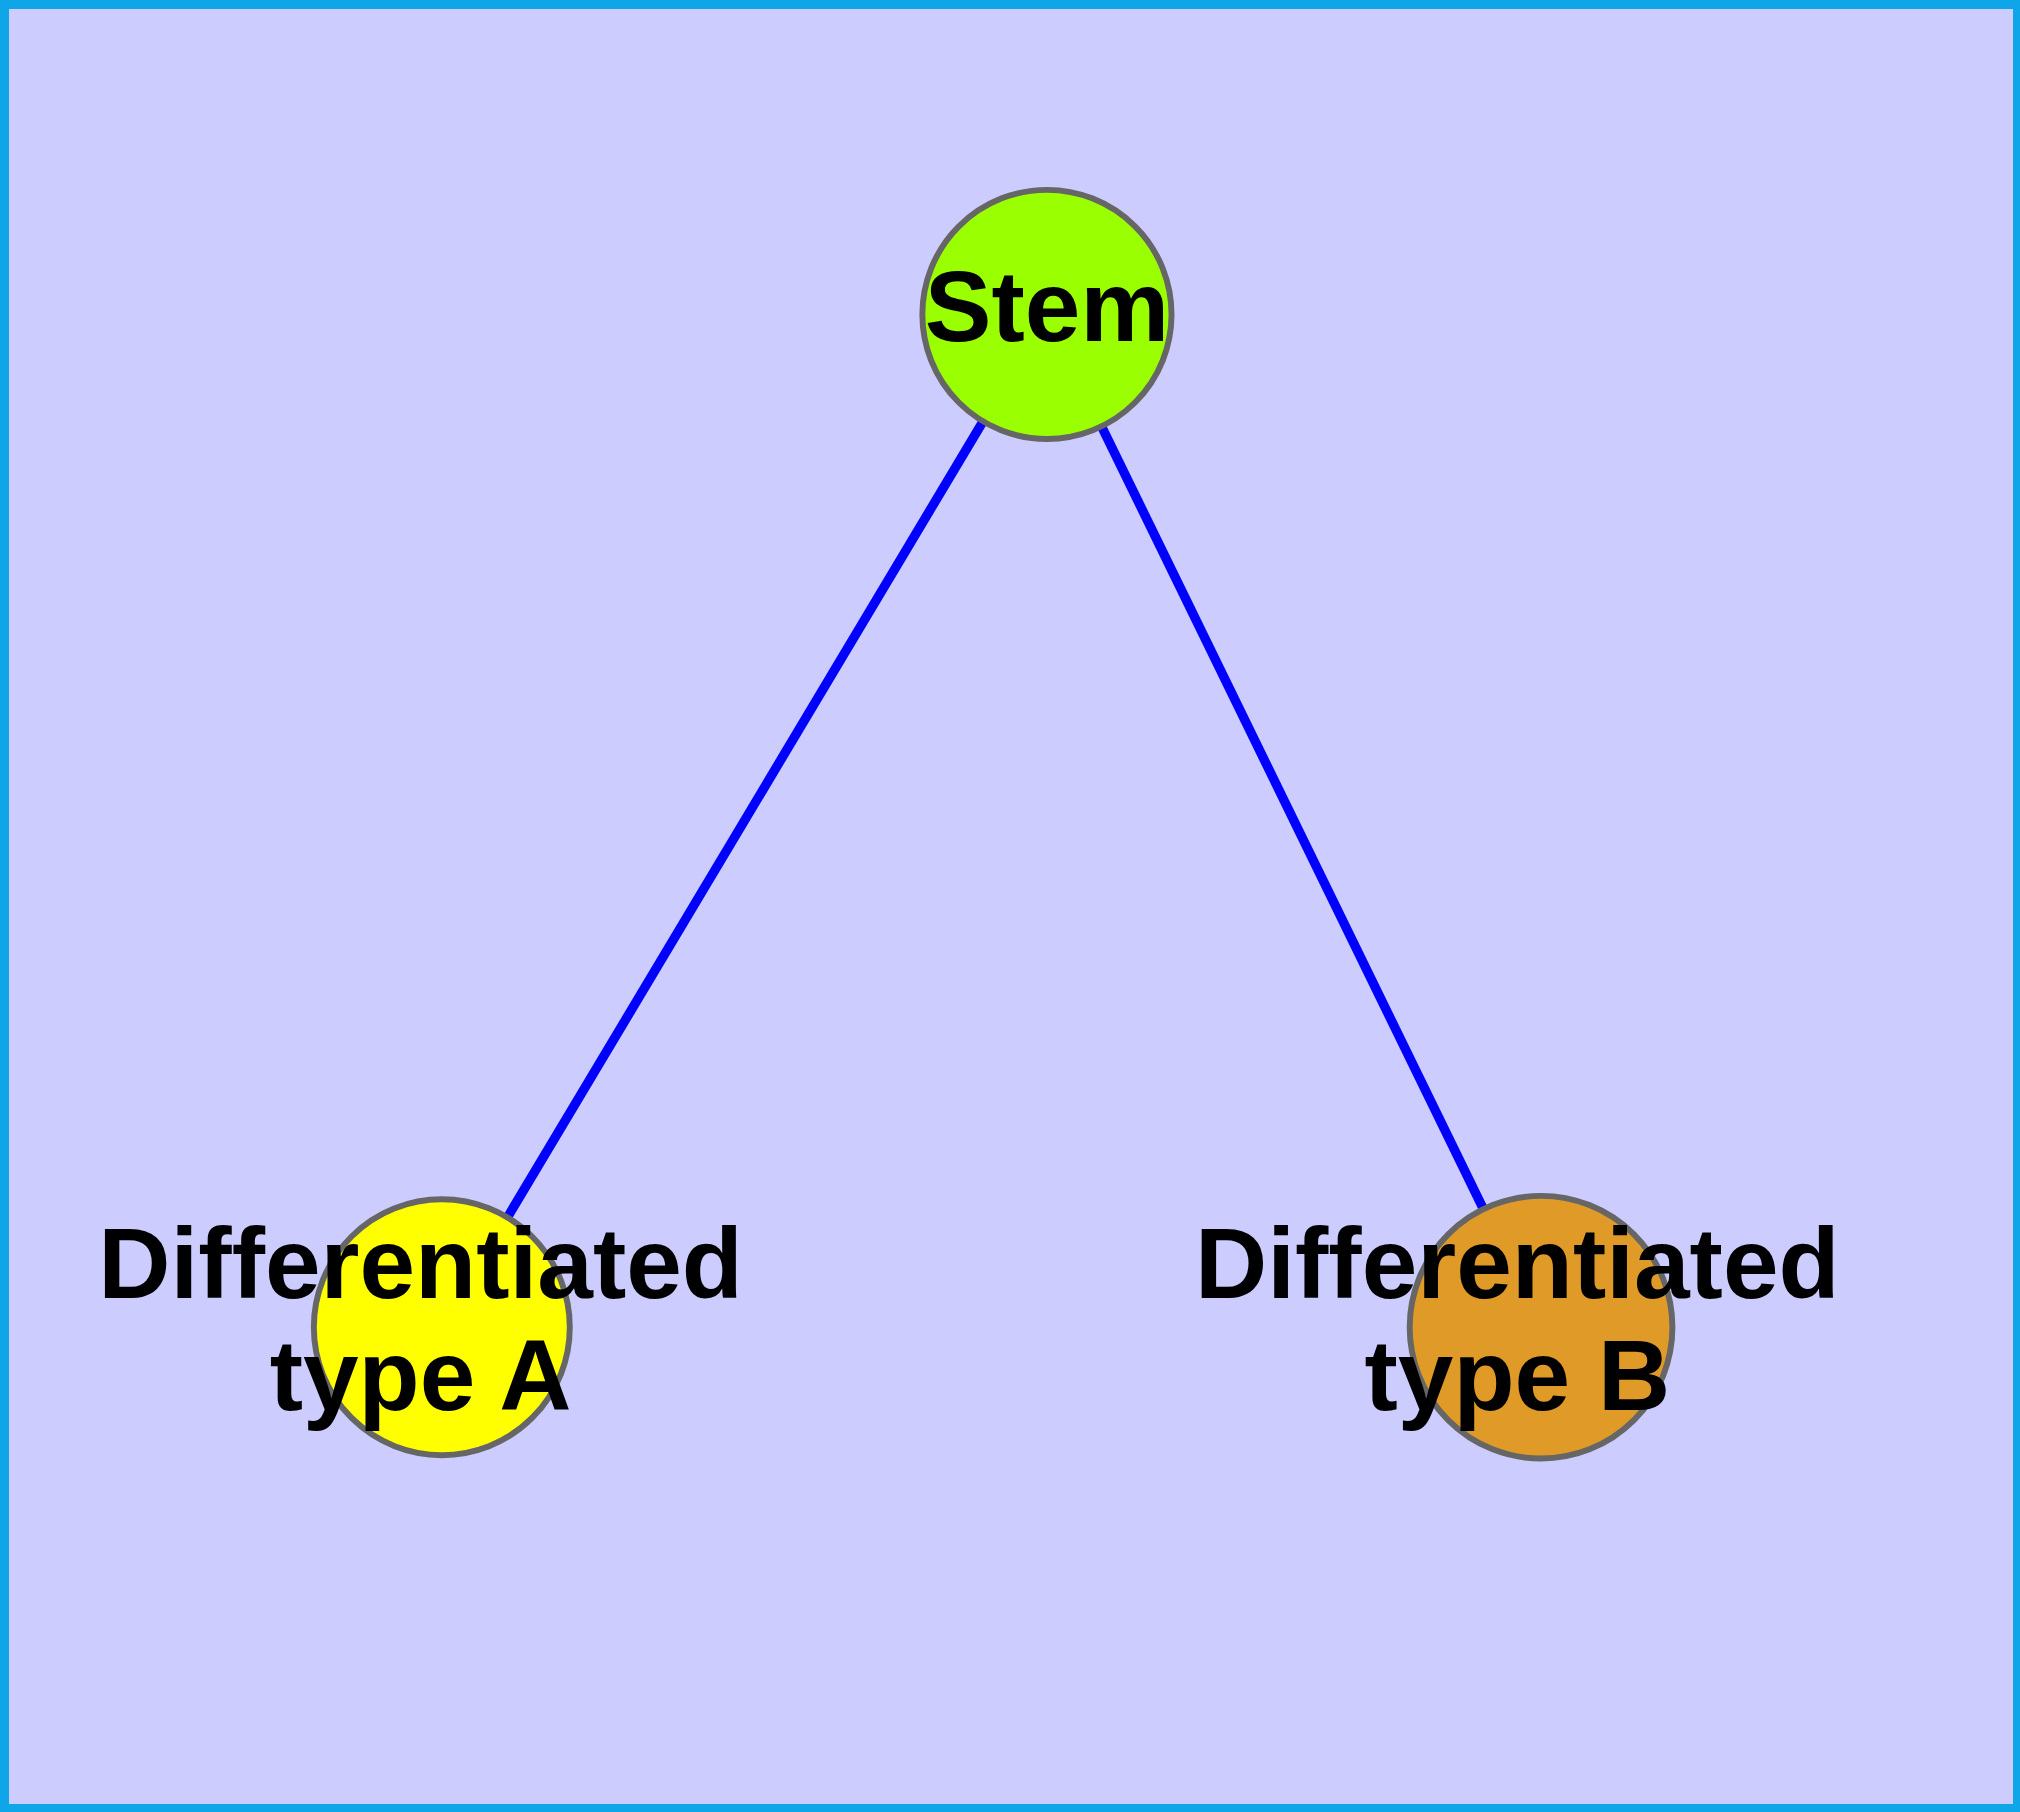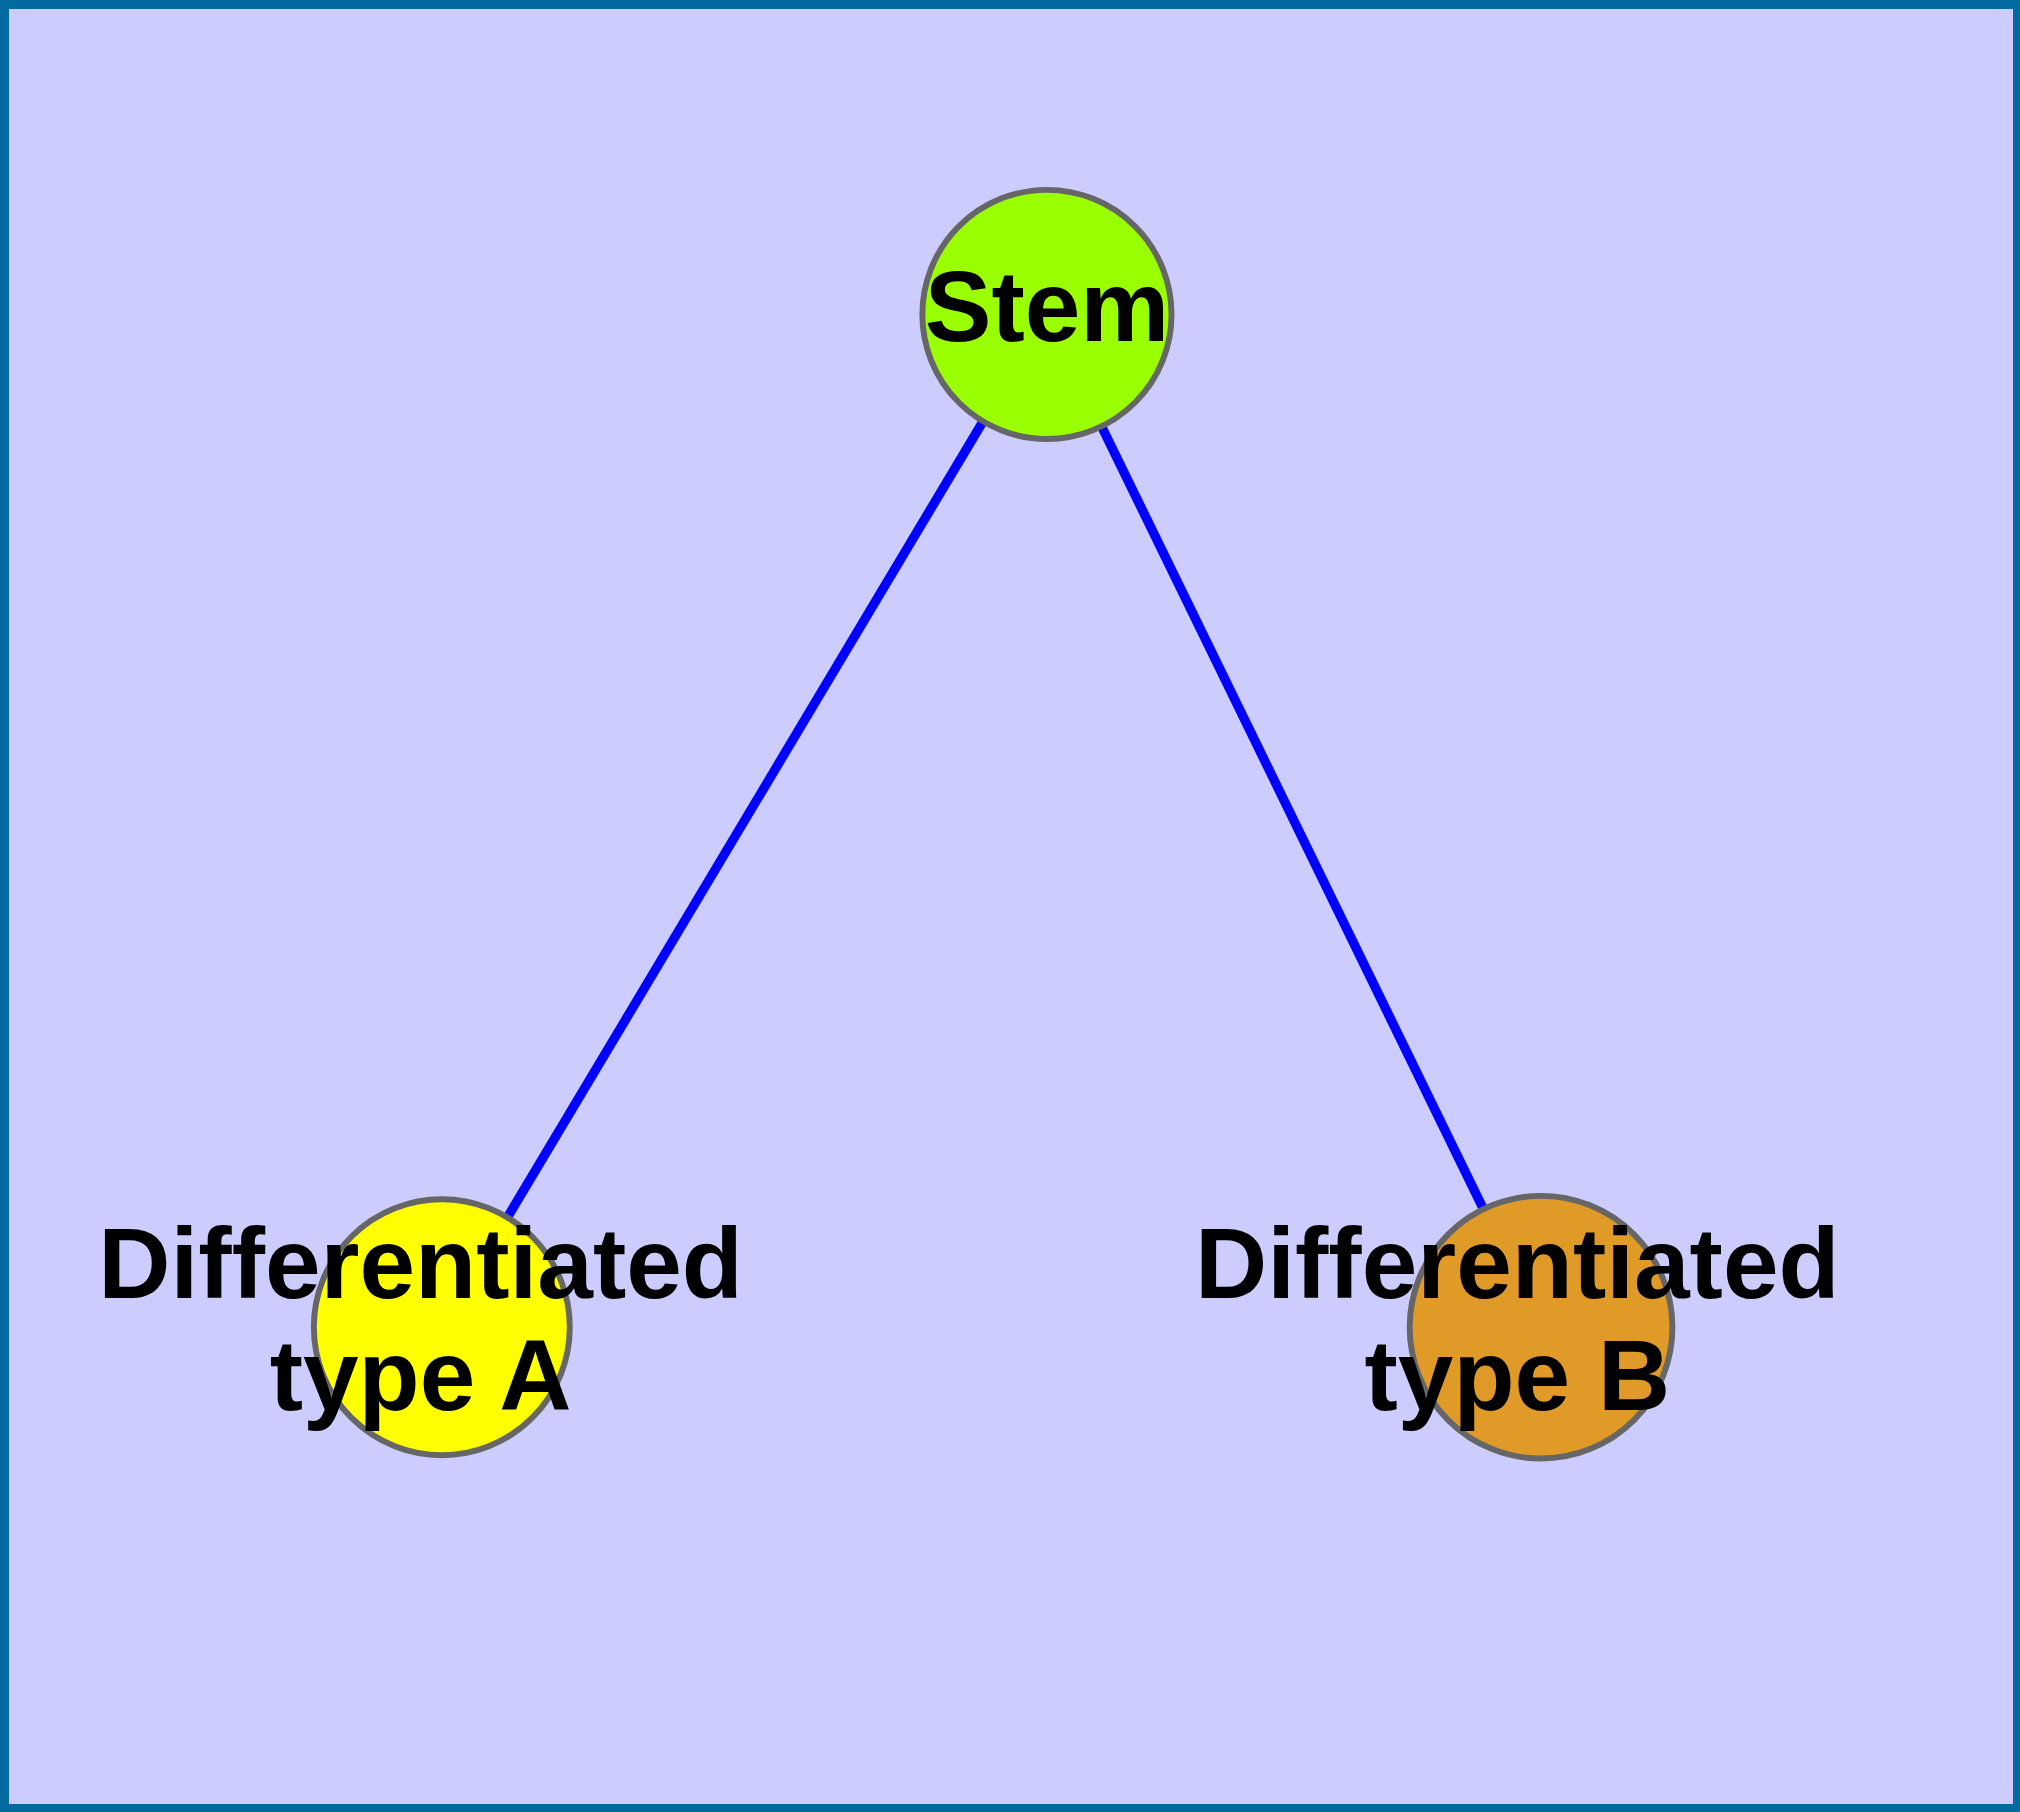--- a/index.html
+++ b/index.html
@@ -47,21 +47,21 @@
     font-weight: bold;
     font-size: 118px;
     fill: #000000;
     text-anchor: middle;
     dominant-baseline: middle;
   }
 </style>
 </head>
 <body>
 
-<div id="canvas" style="background: #0369a1;">
+<div id="canvas" style="background: #0ea5e9;">
 
   <div id="plot-area" style="background: rgb(204, 204, 255);"></div>
 
   <svg id="graph-svg" viewBox="0 0 2384 2138" xmlns="http://www.w3.org/2000/svg">
 
     <g>
       <line class="edge-line" x1="1235" y1="371" x2="521" y2="1566" stroke="#0000ff" stroke-width="11"></line>
       <line class="edge-line" x1="1235" y1="371" x2="1818" y2="1566" stroke="#0000ff" stroke-width="11"></line>
     </g>
 

